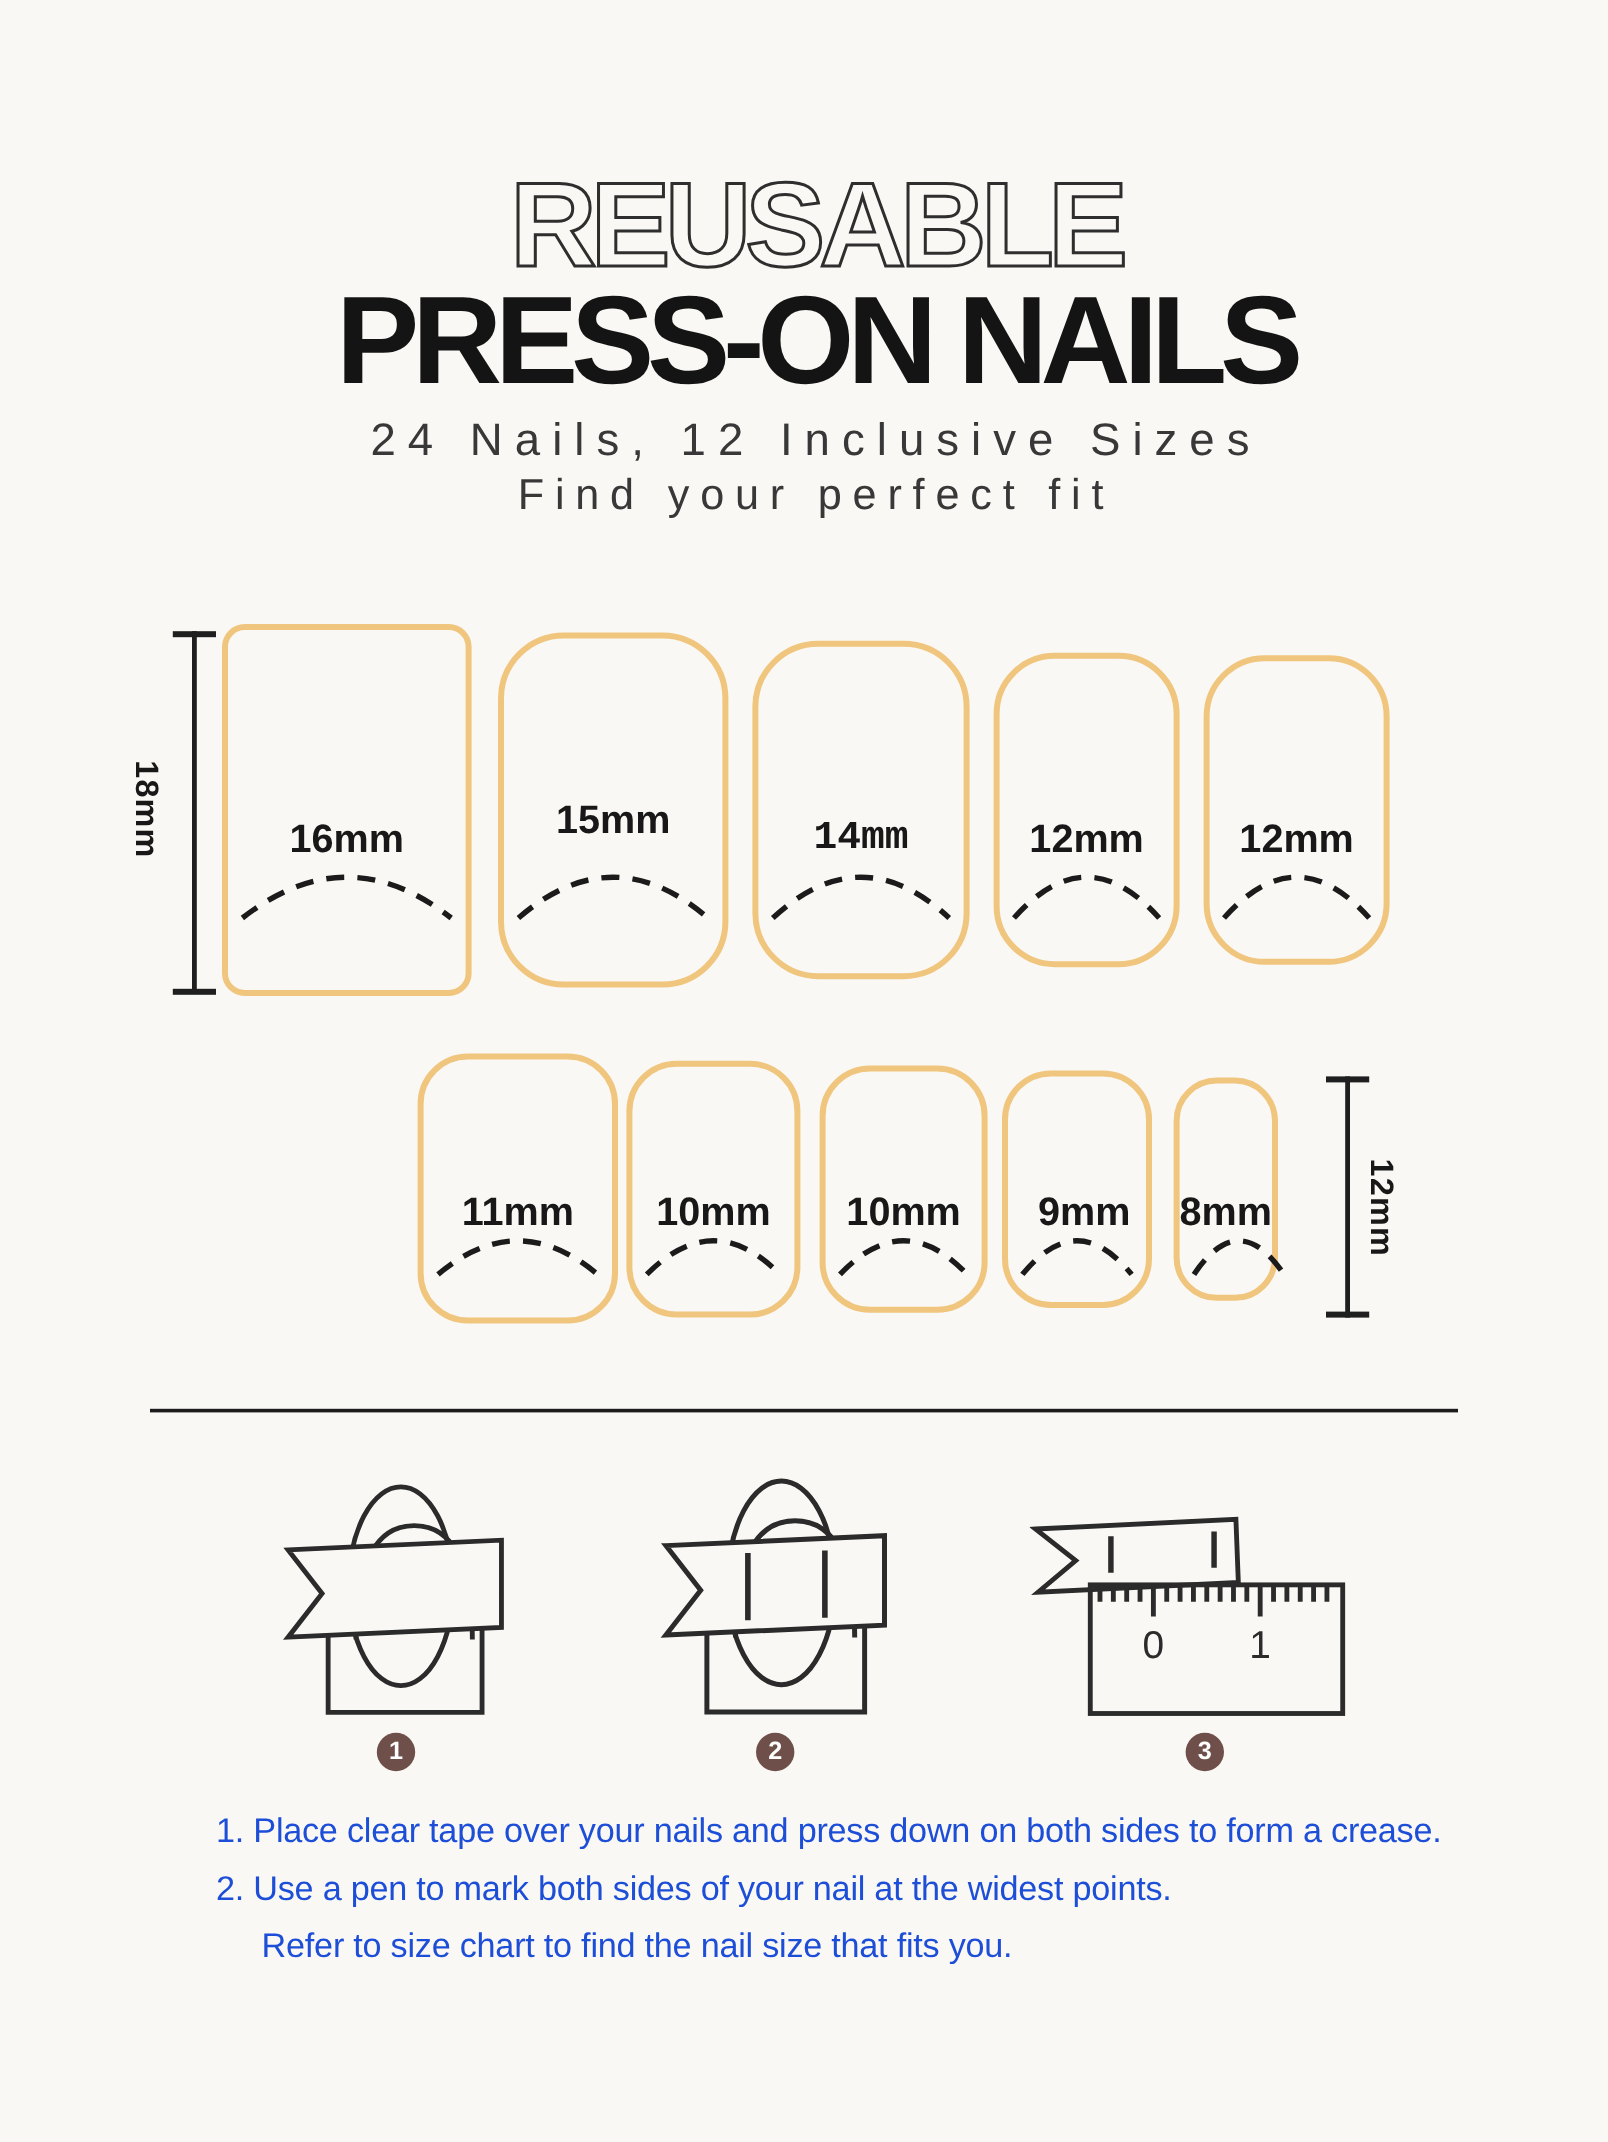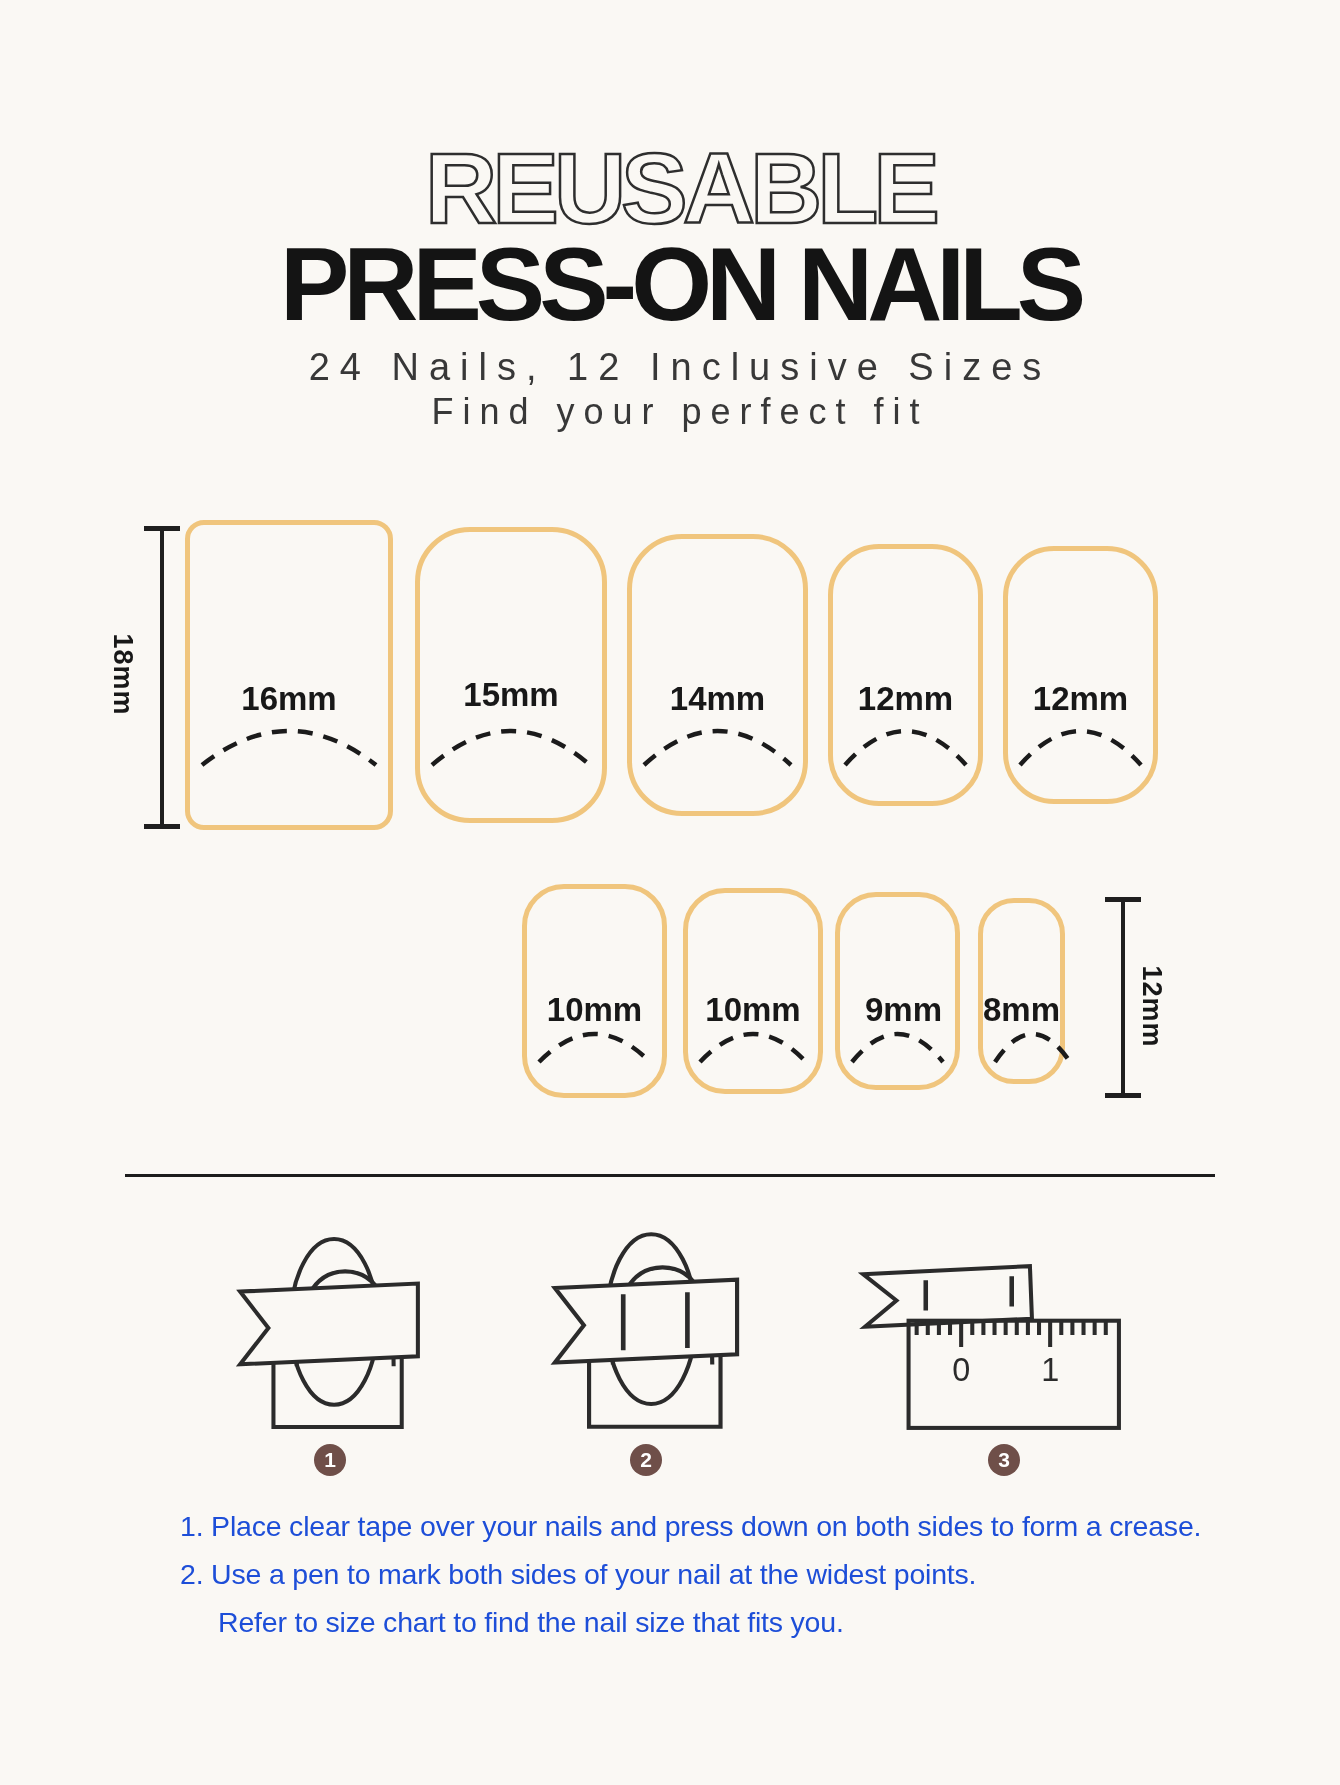--- a/index.html
+++ b/index.html
@@ -65,27 +65,27 @@
     <div class="dim-line" style="left:160px;top:6px;height:302px"></div>
     <div class="dim-cap" style="left:144px;top:304px"></div>
     <div class="dim-label" style="left:62px;top:139px">18mm</div>
   <div class="nail" style="left: 185px; top: 0px; width: 208px; height: 310px; border-radius: 19px;">
         <span class="nail-size" style="top: 155px;">16mm</span>
         <svg width="182" height="60" class="smile" style="left: 8px; top: 190px;">
           <path d="M4 50 Q 91 -18 178 50"></path>
         </svg>
       </div>
       <div class="nail" style="left: 415px; top: 7px; width: 192px; height: 296px; border-radius: 55px;">
-        <span class="nail-size" style="top: 144px;">15mm</span>
+        <span class="nail-size" style="top: 132px;">15mm</span>
         <svg width="166" height="60" class="smile" style="left: 8px; top: 183px;">
           <path d="M4 50 Q 83 -18 162 50"></path>
         </svg>
       </div>
       <div class="nail" style="left: 627px; top: 14px; width: 181px; height: 282px; border-radius: 55px;">
-        <span class="nail-size" style="top: 141px;">14mm</span>
+        <span class="nail-size" style="top: 141px; font-family: Liberation Mono, monospace;">14mm</span>
         <svg width="155" height="60" class="smile" style="left: 8px; top: 176px;">
           <path d="M4 50 Q 77.5 -18 151 50"></path>
         </svg>
       </div>
       <div class="nail" style="left: 828px; top: 24px; width: 155px; height: 262px; border-radius: 51px;">
         <span class="nail-size" style="top: 131px;">12mm</span>
         <svg width="129" height="60" class="smile" style="left: 8px; top: 166px;">
           <path d="M4 50 Q 64.5 -18 125 50"></path>
         </svg>
       </div>
@@ -95,20 +95,26 @@
           <path d="M4 50 Q 64.5 -18 125 50"></path>
         </svg>
       </div>
     </div>
 
   <div class="row" id="nails-row-2">
     <div class="dim-cap" style="left:1105px;top:19px"></div>
     <div class="dim-line" style="left:1121px;top:19px;height:201px"></div>
     <div class="dim-cap" style="left:1105px;top:215px"></div>
     <div class="dim-label" style="left:1091px;top:113px">12mm</div>
+  <div class="nail" style="left: 348px; top: 0px; width: 167px; height: 225px; border-radius: 42px;">
+        <span class="nail-size" style="top: 108px;">11mm</span>
+        <svg width="141" height="50" class="smile" style="left: 8px; top: 139px;">
+          <path d="M4 40 Q 70.5 -16 137 40"></path>
+        </svg>
+      </div>
       <div class="nail" style="left: 522px; top: 6px; width: 145px; height: 214px; border-radius: 42px;">
         <span class="nail-size" style="top: 102px;">10mm</span>
         <svg width="119" height="50" class="smile" style="left: 8px; top: 133px;">
           <path d="M4 40 Q 59.5 -16 115 40"></path>
         </svg>
       </div>
       <div class="nail" style="left: 683px; top: 10px; width: 140px; height: 206px; border-radius: 42px;">
         <span class="nail-size" style="top: 98px;">10mm</span>
         <svg width="114" height="50" class="smile" style="left: 8px; top: 129px;">
           <path d="M4 40 Q 57 -16 110 40"></path>

